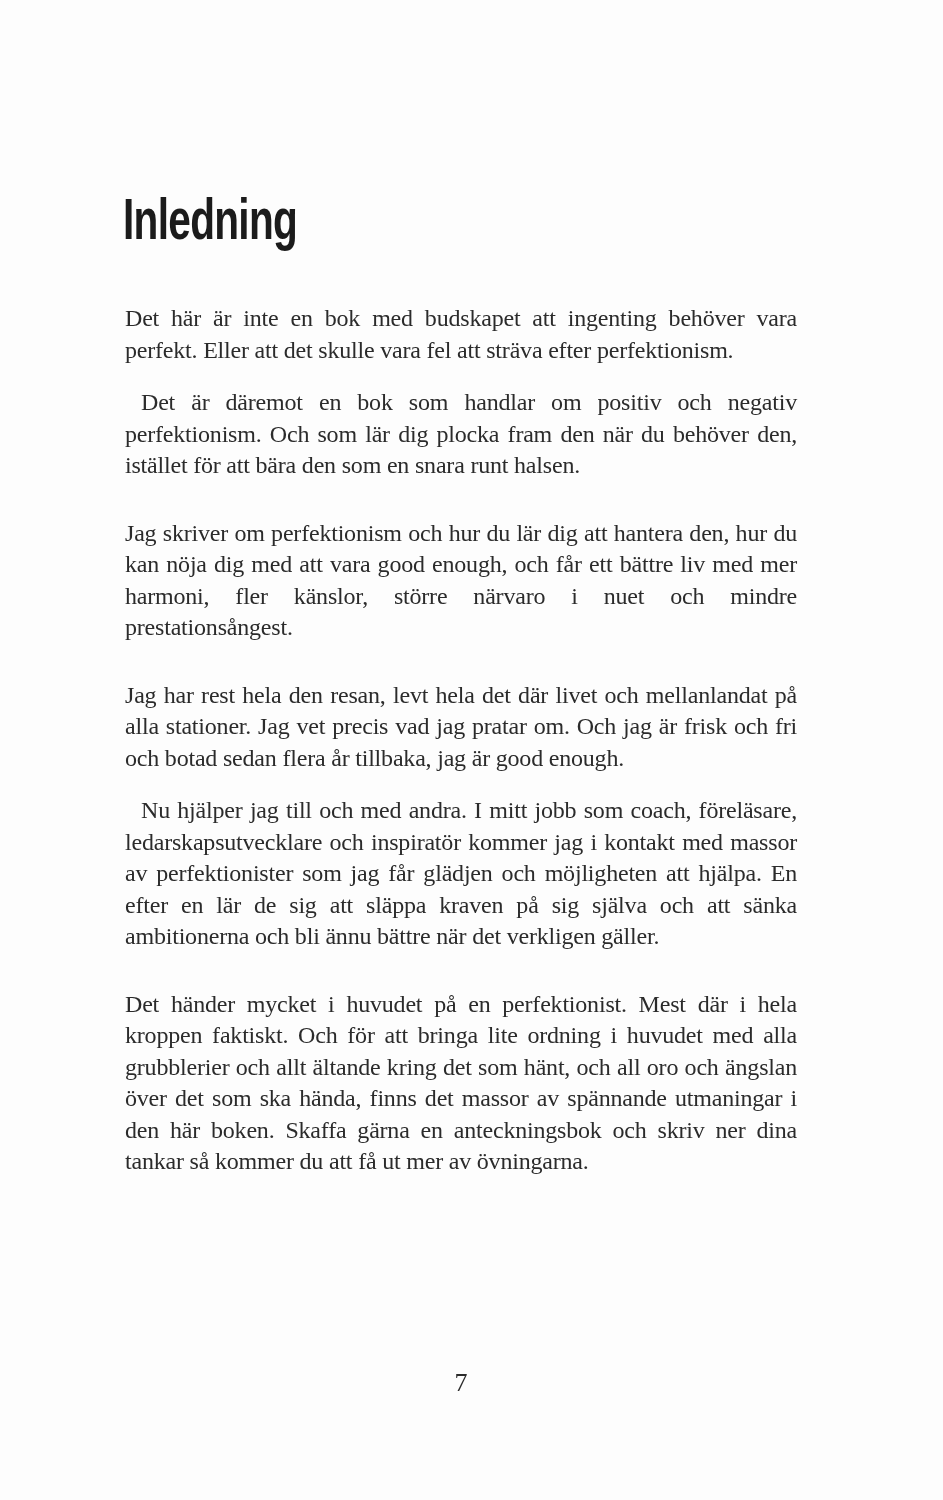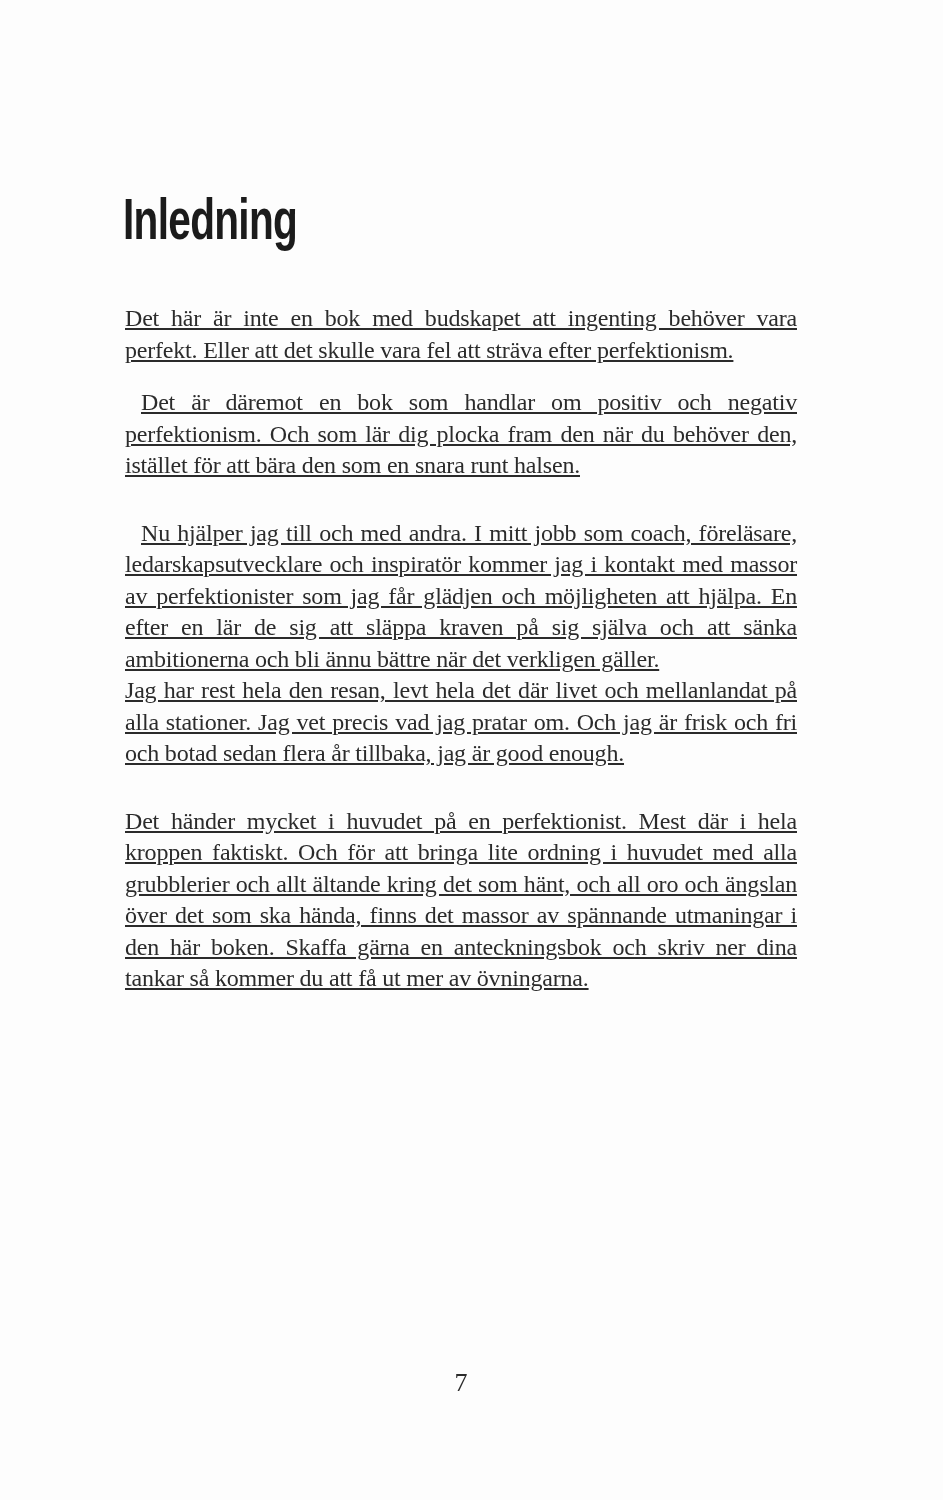--- a/index.html
+++ b/index.html
@@ -37,21 +37,21 @@
     transform-origin: 0 0;
     white-space: nowrap;
   }
   .text-blocks {
     color: var(--body-color, #2b2b2b);
     font-size: 24px;
     line-height: 31.5px;
     letter-spacing: -0.2px;
     text-align: justify;
   }
-  .block { margin: 0; text-decoration: underline; }
+  .block { margin: 0; }
   .block + .block { margin-top: 36px; }
   .para {
     margin: 0;
     padding: 0;
   }
   .para.indent {
     text-indent: 16px;
     margin-top: 21px;
   }
   .page-number {
@@ -69,22 +69,25 @@
 
 <div class="page">
   <div class="content">
     <h1 class="chapter-title">Inledning</h1>
     <div class="text-blocks" id="text-blocks">
         <div class="block">
           <p class="para">Det här är inte en bok med budskapet att ingenting behöver vara perfekt. Eller att det skulle vara fel att sträva efter perfektionism.</p>
           <p class="para indent">Det är däremot en bok som handlar om positiv och negativ perfektionism. Och som lär dig plocka fram den när du behöver den, istället för att bära den som en snara runt halsen.</p>
         </div>
         <div class="block">
+          <p class="para">Jag skriver om perfektionism och hur du lär dig att hantera den, hur du kan nöja dig med att vara good enough, och får ett bättre liv med mer harmoni, fler känslor, större närvaro i nuet och mindre prestationsångest.</p>
+        </div>
+        <div class="block">
+          <p class="para">Jag har rest hela den resan, levt hela det där livet och mellanlandat på alla stationer. Jag vet precis vad jag pratar om. Och jag är frisk och fri och botad sedan flera år tillbaka, jag är good enough.</p>
           <p class="para indent">Nu hjälper jag till och med andra. I mitt jobb som coach, föreläsare, ledarskapsutvecklare och inspiratör kommer jag i kontakt med massor av perfektionister som jag får glädjen och möjligheten att hjälpa. En efter en lär de sig att släppa kraven på sig själva och att sänka ambitionerna och bli ännu bättre när det verkligen gäller.</p>
-          <p class="para">Jag har rest hela den resan, levt hela det där livet och mellanlandat på alla stationer. Jag vet precis vad jag pratar om. Och jag är frisk och fri och botad sedan flera år tillbaka, jag är good enough.</p>
         </div>
         <div class="block">
           <p class="para">Det händer mycket i huvudet på en perfektionist. Mest där i hela kroppen faktiskt. Och för att bringa lite ordning i huvudet med alla grubblerier och allt ältande kring det som hänt, och all oro och ängslan över det som ska hända, finns det massor av spännande utmaningar i den här boken. Skaffa gärna en anteckningsbok och skriv ner dina tankar så kommer du att få ut mer av övningarna.</p>
         </div>
       </div>
   </div>
   <div class="page-number">7</div>
 </div>
 
 </body></html>

